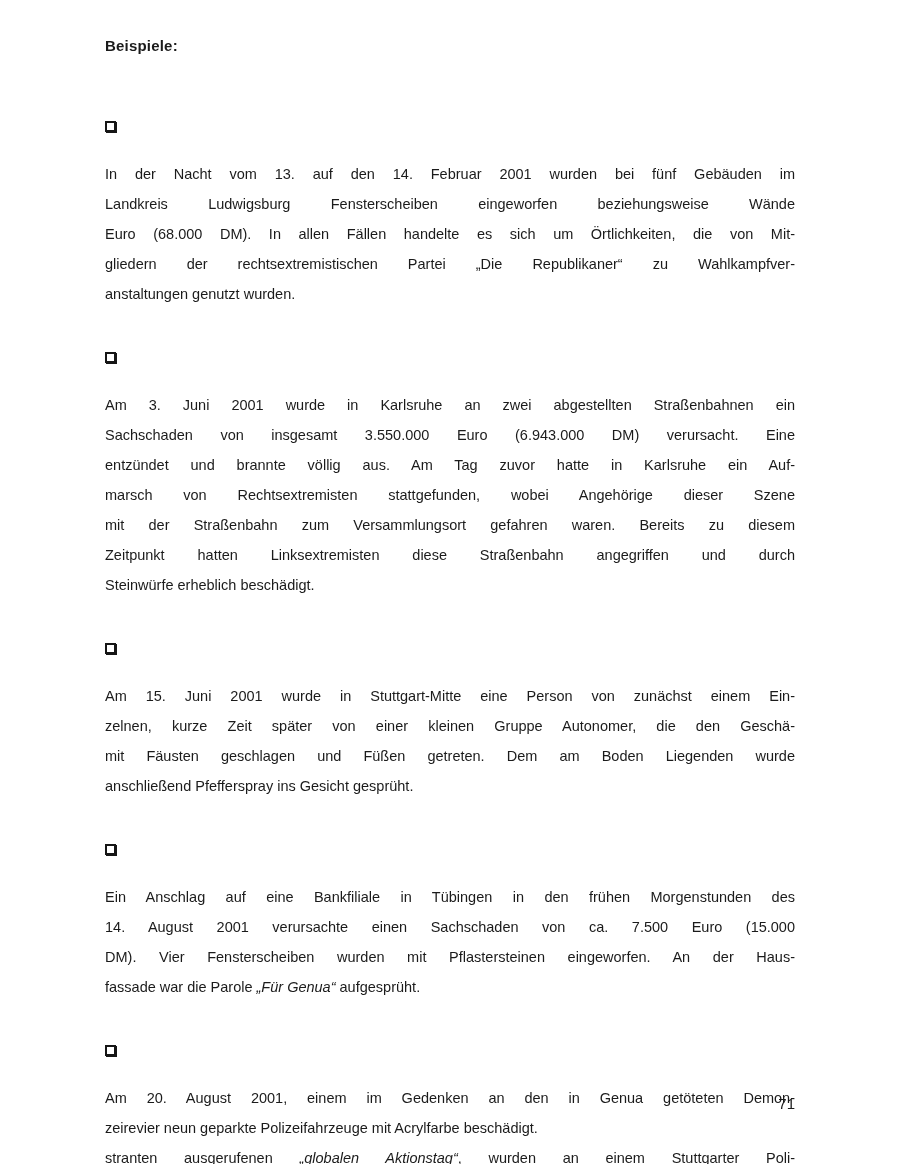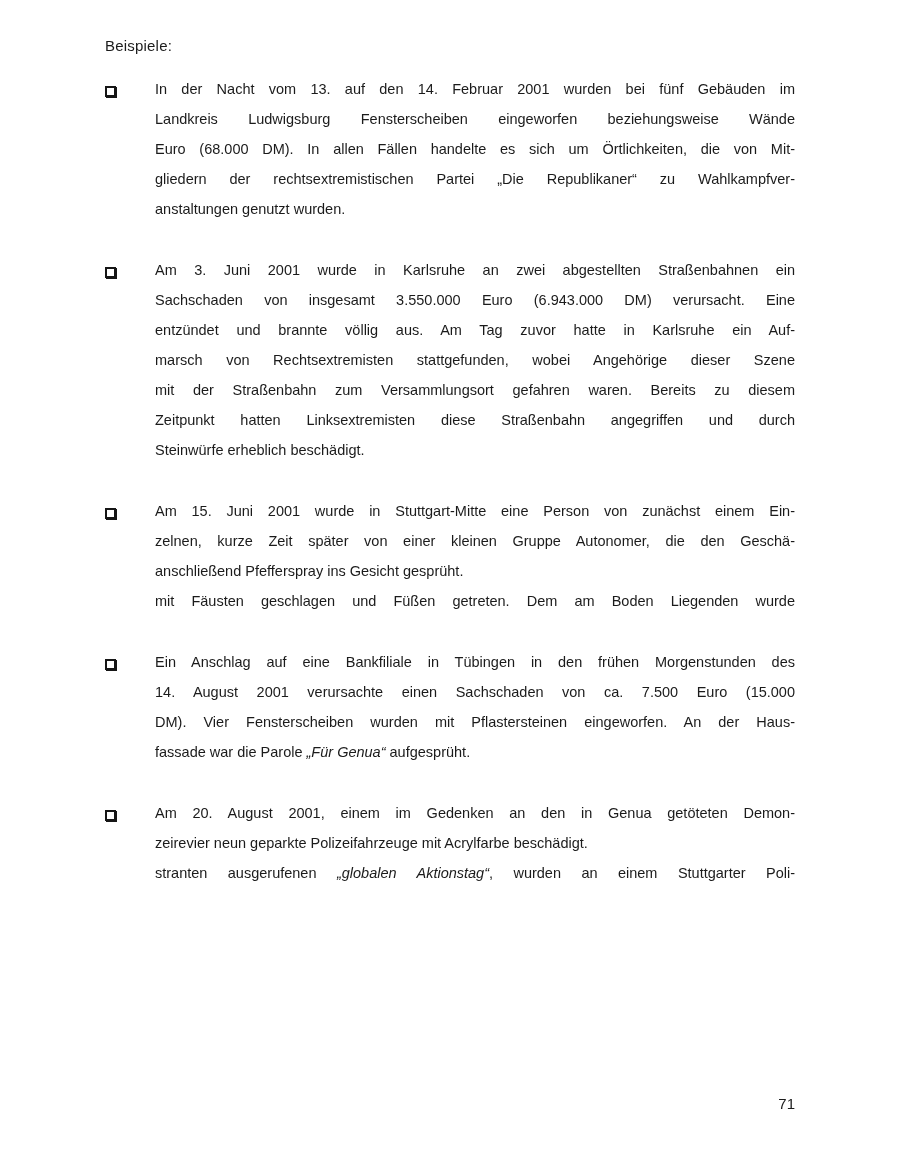--- a/index.html
+++ b/index.html
@@ -12,28 +12,29 @@
   .page {
     position: relative;
     width: 900px;
     height: 1164px;
     padding: 37px 105px 0 105px;
     background: #ffffff;
     overflow: hidden;
   }
   .heading {
     font-size: 15px;
-    font-weight: normal;
+    font-weight: bold;
     letter-spacing: 0.2px;
-    margin-bottom: 20px;
+    margin-bottom: 55px;
   }
   .bullet-list { width: 690px; }
   .list-item {
     display: flex;
     margin-bottom: 31px;
+    flex-direction: column;
   }
   .bullet-cell {
     flex: 0 0 50px;
     width: 50px;
     padding-top: 9px;
   }
   .bullet-square {
     display: inline-block;
     width: 11px;
     height: 11px;
@@ -85,22 +86,22 @@
           <div class="line"><span>mit der Straßenbahn zum Versammlungsort gefahren waren. Bereits zu diesem</span></div>
           <div class="line"><span>Zeitpunkt hatten Linksextremisten diese Straßenbahn angegriffen und durch</span></div>
           <div class="line last"><span>Steinwürfe erheblich beschädigt.</span></div>
         </div>
       </div>
       <div class="list-item">
         <div class="bullet-cell"><span class="bullet-square"></span></div>
         <div class="para">
           <div class="line"><span>Am 15. Juni 2001 wurde in </span><span class="seg-bold">Stuttgart-Mitte</span><span> eine Person von zunächst einem Ein-</span></div>
           <div class="line"><span>zelnen, kurze Zeit später von einer kleinen Gruppe Autonomer, die den Geschä-</span></div>
+          <div class="line"><span>mit Fäusten geschlagen und Füßen getreten. Dem am Boden Liegenden wurde</span></div>
           <div class="line last"><span>anschließend Pfefferspray ins Gesicht gesprüht.</span></div>
-          <div class="line"><span>mit Fäusten geschlagen und Füßen getreten. Dem am Boden Liegenden wurde</span></div>
         </div>
       </div>
       <div class="list-item">
         <div class="bullet-cell"><span class="bullet-square"></span></div>
         <div class="para">
           <div class="line"><span>Ein Anschlag auf eine Bankfiliale in </span><span class="seg-bold">Tübingen</span><span> in den frühen Morgenstunden des</span></div>
           <div class="line"><span>14. August 2001 verursachte einen Sachschaden von ca. 7.500 Euro (15.000</span></div>
           <div class="line"><span>DM). Vier Fensterscheiben wurden mit Pflastersteinen eingeworfen. An der Haus-</span></div>
           <div class="line last"><span>fassade war die Parole </span><span class="seg-italic">„Für Genua“</span><span> aufgesprüht.</span></div>
         </div>

